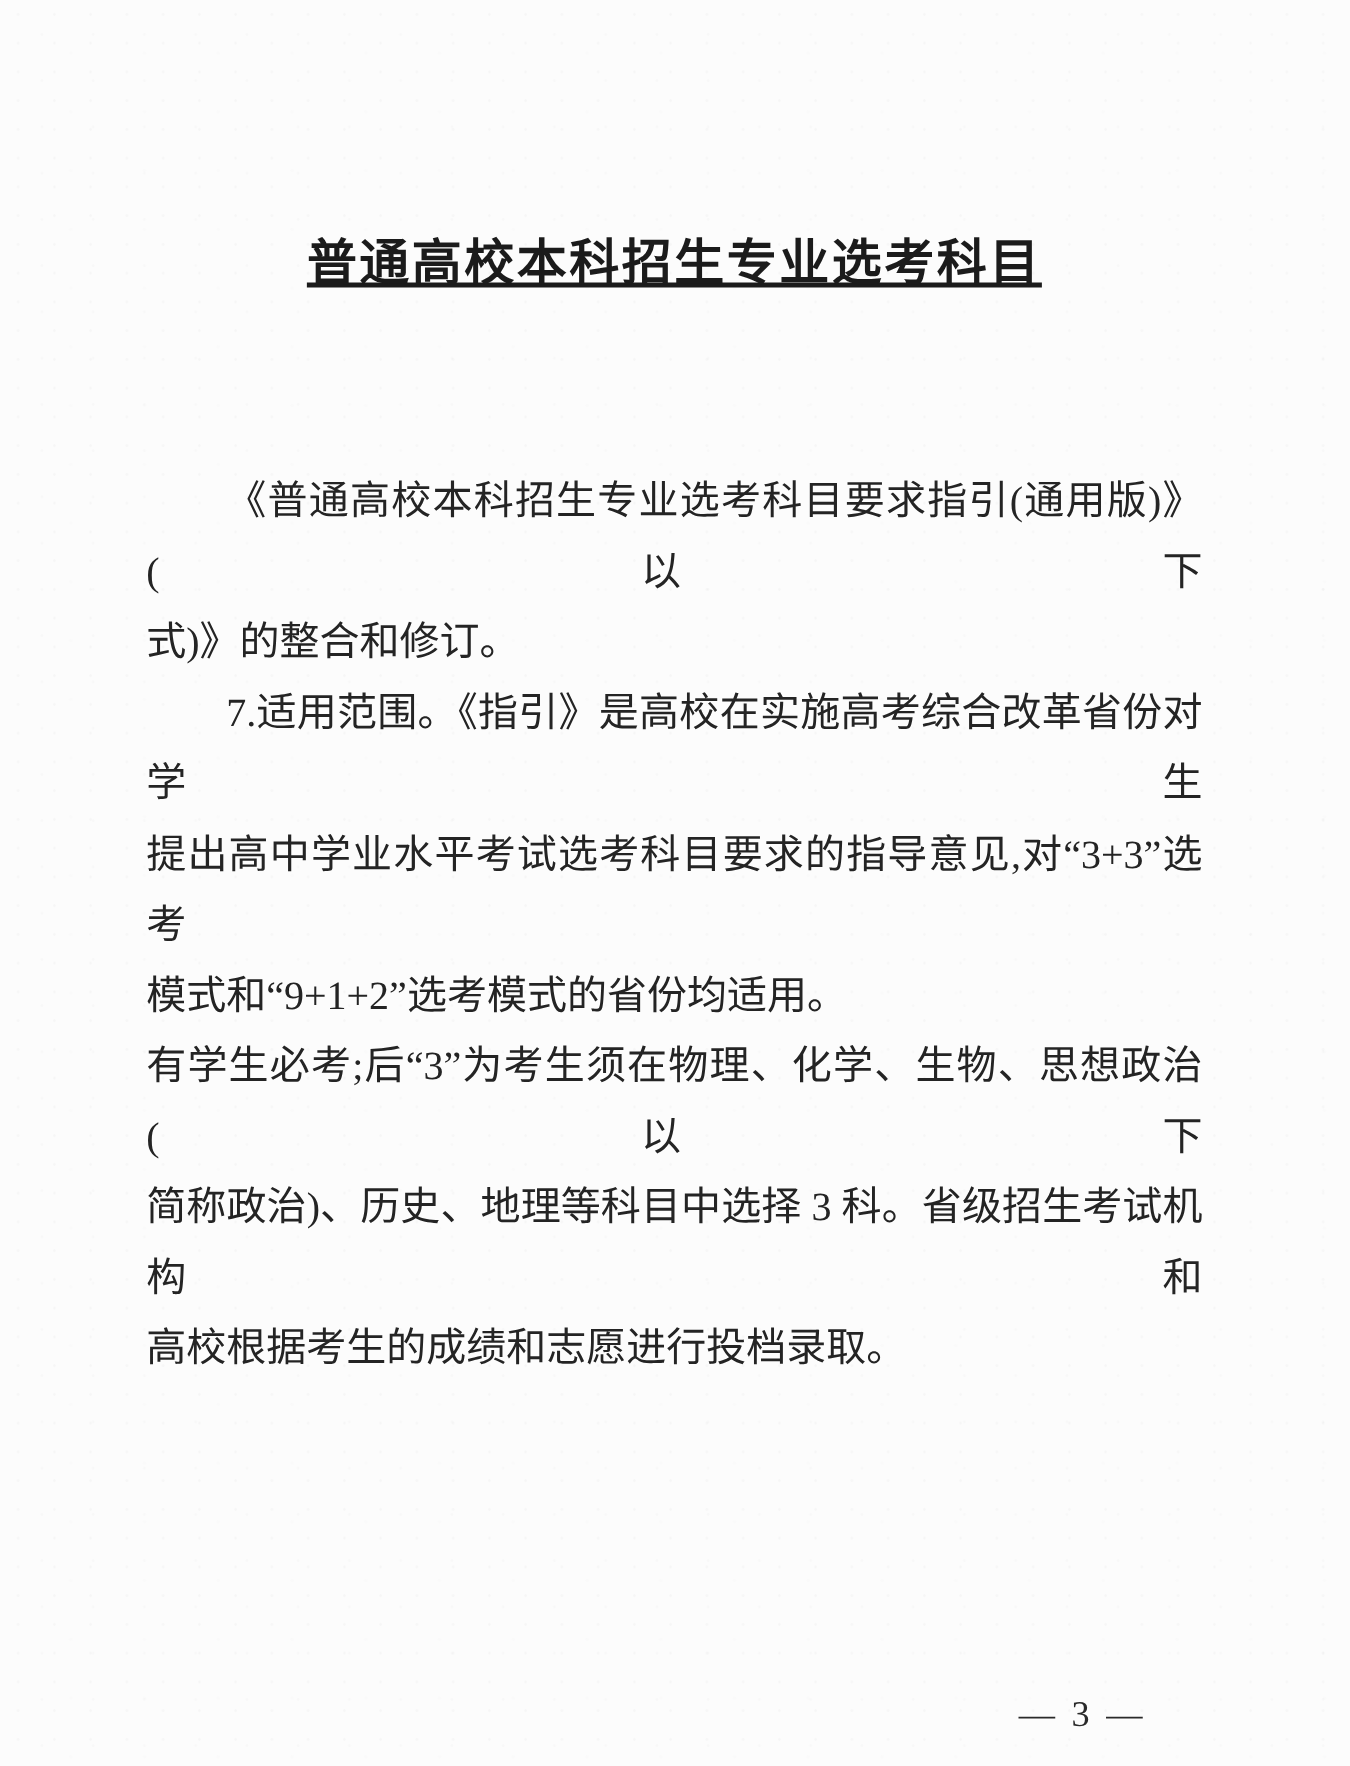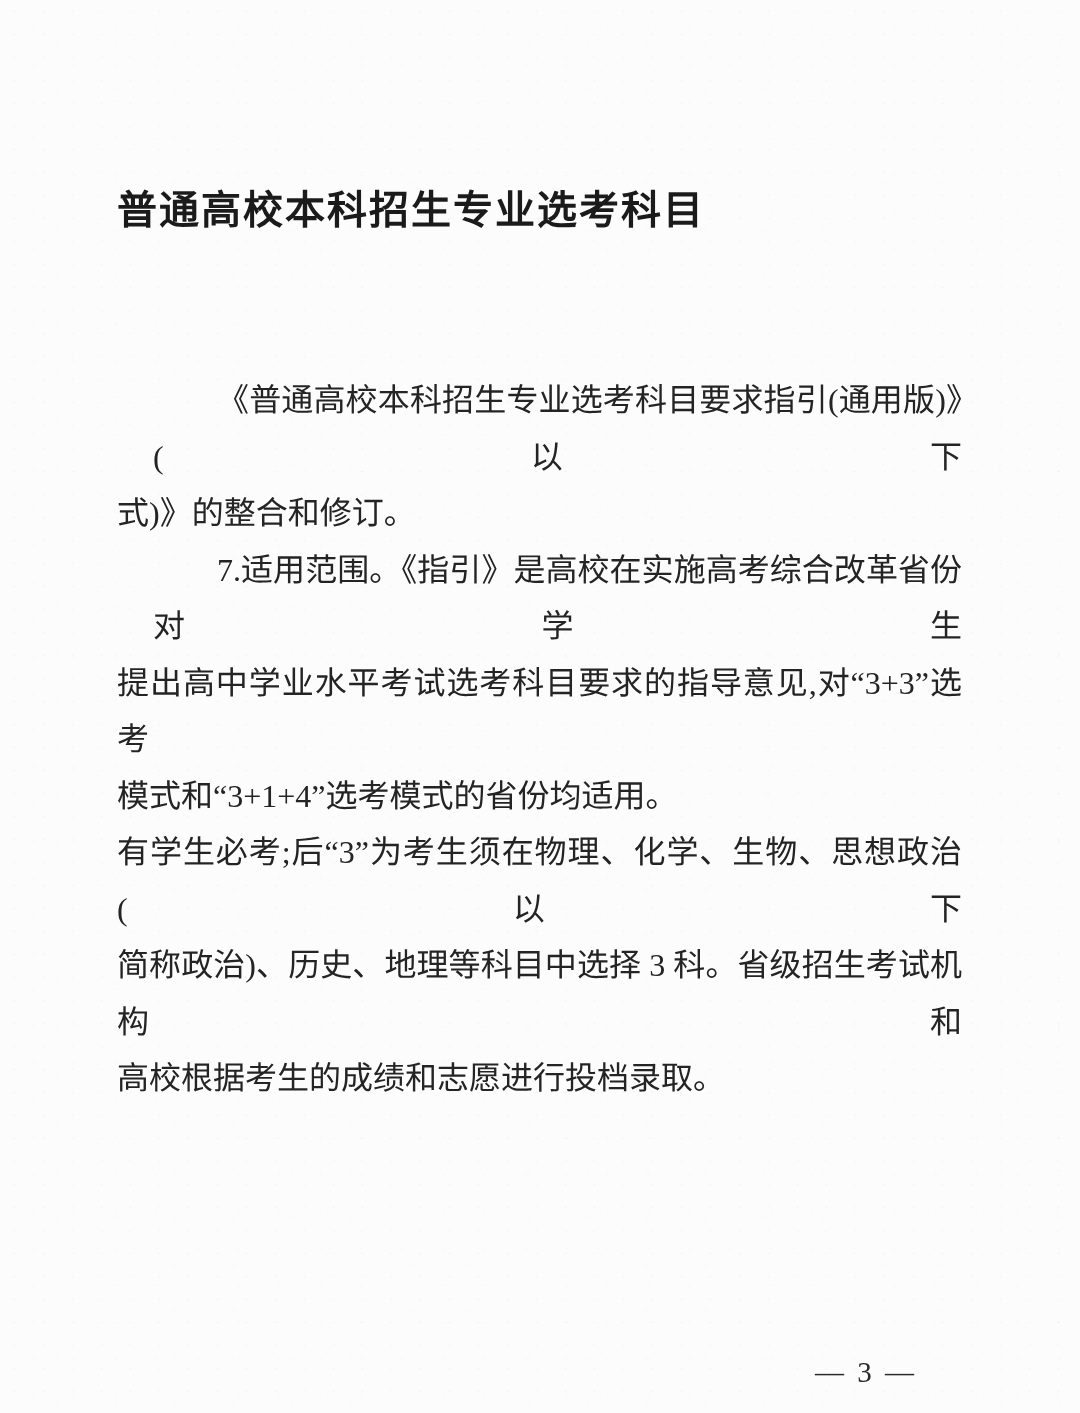--- a/index.html
+++ b/index.html
@@ -26,43 +26,45 @@
       radial-gradient(rgba(150,150,150,0.02) 1.2px, rgba(0,0,0,0) 1.8px);
     background-size: 29px 23px, 41px 37px, 59px 47px;
     background-position: 0 0, 13px 9px, 27px 19px;
     color: #242424;
   }
   .doc-title {
     position: absolute;
     left: 117px;
     top: 172px;
     width: 845px;
+    text-align: center;
     font-size: 40px;
     font-weight: 700;
     line-height: 77px;
     letter-spacing: 2px;
     color: #1b1b1b;
+    text-decoration: underline;
   }
   .doc-body {
     position: absolute;
     left: 117px;
     top: 372px;
     width: 845px;
     font-size: 32px;
     line-height: 56.5px;
     color: #242424;
   }
   .para { margin: 0; padding: 0; }
   .line {
     text-align: justify;
     text-align-last: justify;
     text-justify: inter-ideograph;
     white-space: normal;
   }
-  .line.first { text-indent: 2em; margin-left: 36px; }
+  .line.first { text-indent: 2em; }
   .line.end { text-align-last: left; }
   .bold { font-weight: 700; }
   .page-number {
     position: absolute;
     top: 1356px;
     right: 163px;
     font-size: 29px;
     letter-spacing: 3px;
     color: #2a2a2a;
   }
@@ -77,21 +79,21 @@
   </div>
 
   <div class="doc-body">
       <div class="para">
         <div class="line first"><span>《普通高校本科招生专业选考科目要求指引(通用版)》(以下</span></div>
         <div class="line end"><span>式)》的整合和修订。</span></div>
       </div>
       <div class="para">
         <div class="line first"><span>7.适用范围。《指引》是高校在实施高考综合改革省份对学生</span></div>
         <div class="line"><span>提出高中学业水平考试选考科目要求的指导意见,对“3+3”选考</span></div>
-        <div class="line end"><span>模式和“3+1+4”选考模式的省份均适用。</span></div>
+        <div class="line end"><span>模式和“9+1+2”选考模式的省份均适用。</span></div>
       </div>
       <div class="para">
         <div class="line"><span>有学生必考;后“3”为考生须在物理、化学、生物、思想政治(以下</span></div>
         <div class="line"><span>简称政治)、历史、地理等科目中选择 3 科。省级招生考试机构和</span></div>
         <div class="line end"><span>高校根据考生的成绩和志愿进行投档录取。</span></div>
       </div>
     </div>
 
   <div class="page-number">— 3 —</div>
 

